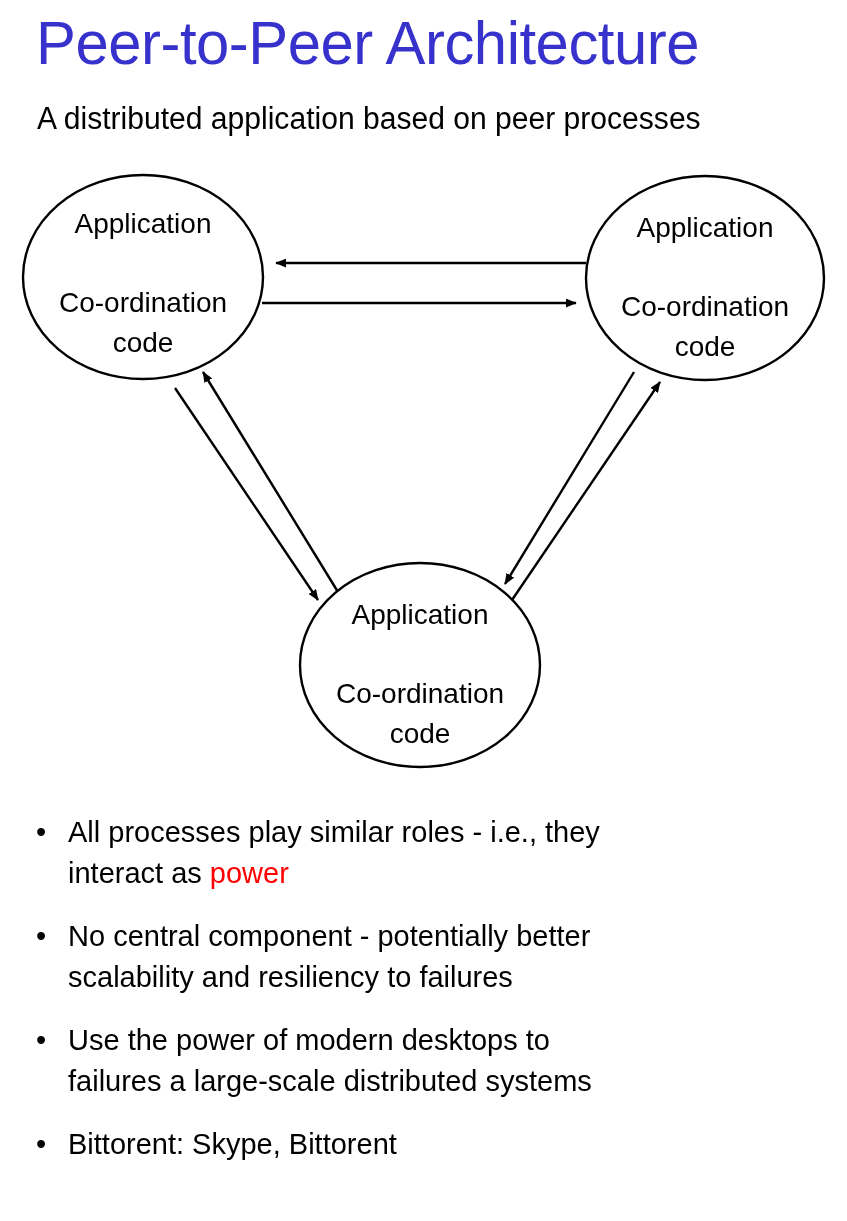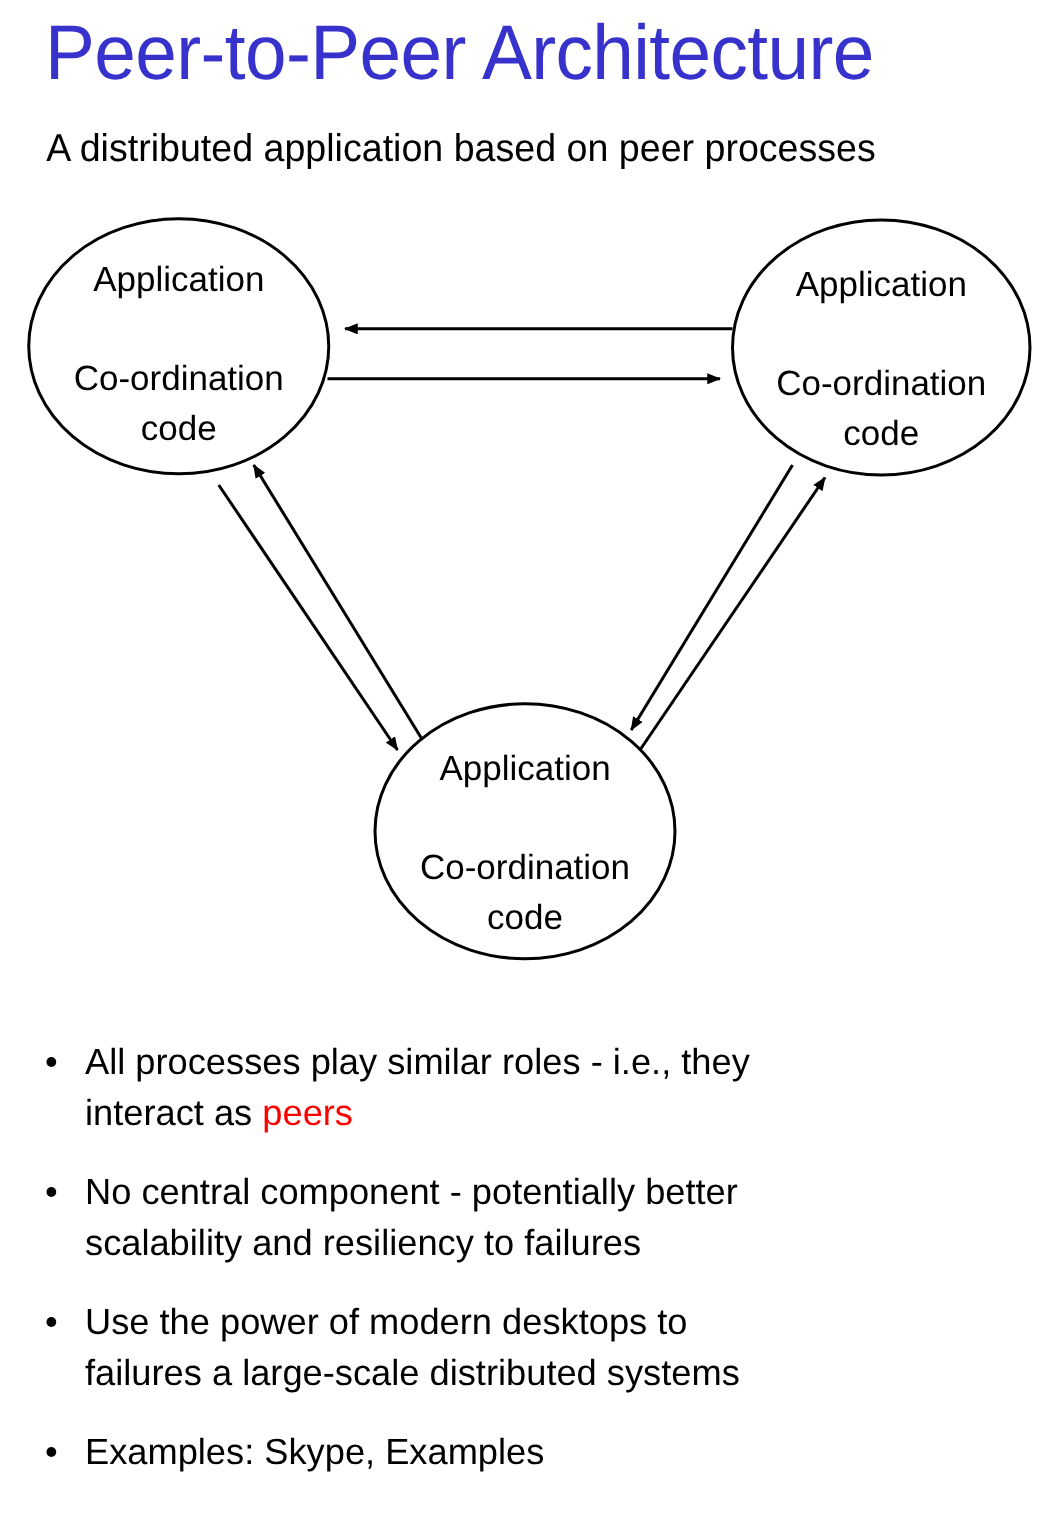--- a/index.html
+++ b/index.html
@@ -91,21 +91,20 @@
     left: 36px;
     top: 0;
     width: 12px;
     line-height: 41px;
     font-size: 29px;
     color: #000000;
   }
   .bullet-text {
     display: block;
     white-space: pre-line;
-    margin-top: 18px;
   }
   .hl-red {
     color: #ff0000;
   }
 </style>
 </head>
 <body>
 
 <div id="slide-title">Peer-to-Peer Architecture</div>
 <div id="slide-subtitle">A distributed application based on peer processes</div>
@@ -148,33 +147,33 @@
       <text class="node-text" x="420" y="583">code</text>
     </g>
   </svg>
 </div>
 
 <div id="bullet-list">
 
   <div class="bullet-item" style="margin-bottom:22px;">
     <span class="bullet-marker">•</span>
     <span class="bullet-text"><span>All processes play similar roles - i.e., they
-interact as </span><span class="hl-red">peers</span></span>
+interact as </span><span class="hl-red">power</span></span>
   </div>
 
   <div class="bullet-item" style="margin-bottom:22px;">
     <span class="bullet-marker">•</span>
     <span class="bullet-text">No central component - potentially better
 scalability and resiliency to failures</span>
   </div>
 
   <div class="bullet-item" style="margin-bottom:22px;">
     <span class="bullet-marker">•</span>
     <span class="bullet-text">Use the power of modern desktops to
 failures a large-scale distributed systems</span>
   </div>
 
   <div class="bullet-item">
     <span class="bullet-marker">•</span>
-    <span class="bullet-text">Examples: Skype, Examples</span>
+    <span class="bullet-text">Bittorent: Skype, Bittorent</span>
   </div>
 
 </div>
 
 </body></html>

